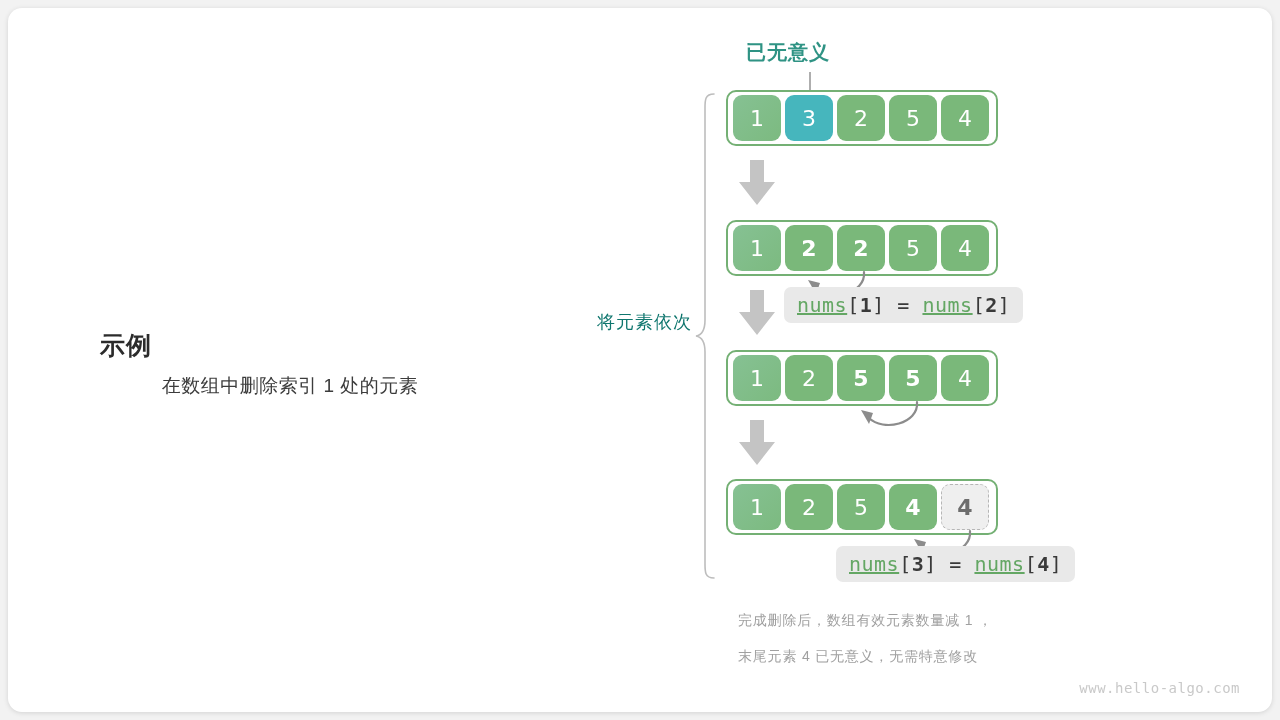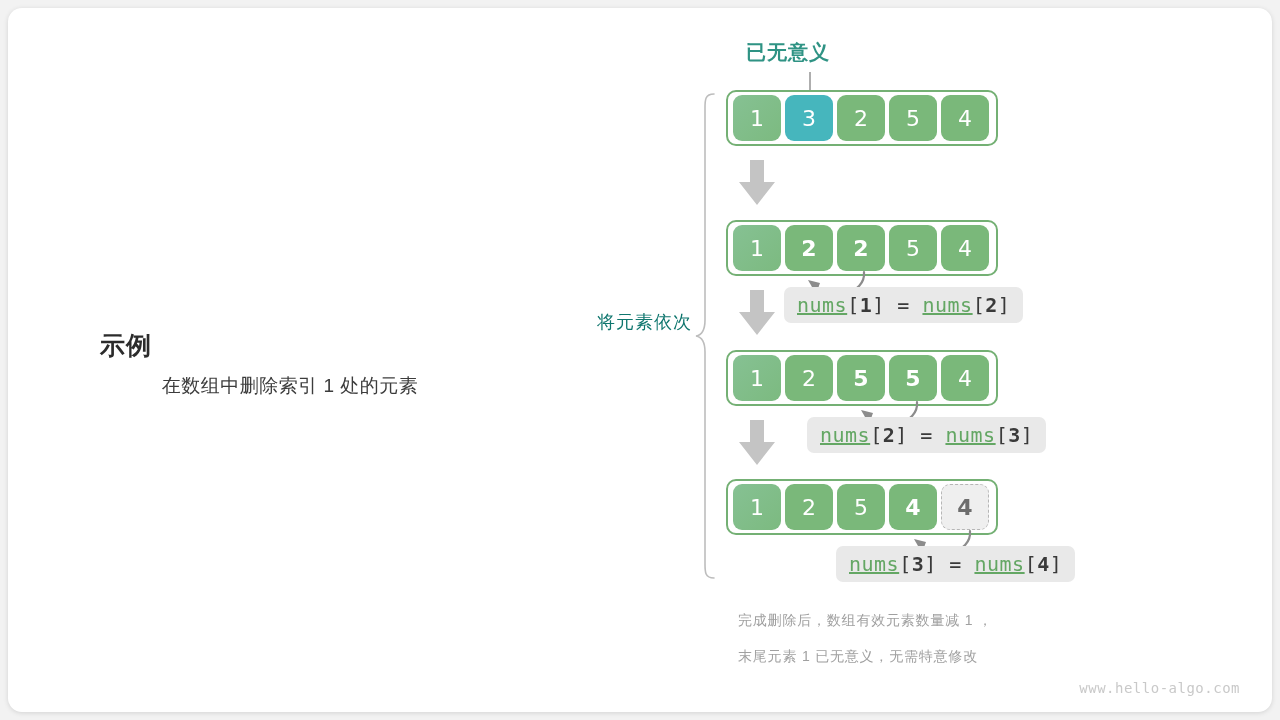--- a/index.html
+++ b/index.html
@@ -256,25 +256,20 @@
       <div class="cell bold">5</div>
       <div class="cell bold">5</div>
       <div class="cell">4</div>
     </div>
 
     <svg class="curve" style="left:845px; top:392px; width:90px; height:34px" viewBox="0 0 90 34">
       <path d="M64 2 C66 24 30 32 16 18" fill="none" stroke="#8c8c8c" stroke-width="2.2" stroke-linecap="round"></path>
       <polygon points="8,10 20,13 16,24" fill="#8c8c8c"></polygon>
     </svg>
 
-    <div class="code-chip" style="left:799px; top:409px">
-      <span class="fn">nums</span><span class="br">[</span><span class="pn">2</span><span class="br">]</span>
-      <span class="eq">=</span>
-      <span class="fn">nums</span><span class="br">[</span><span class="pn">3</span><span class="br">]</span>
-    </div>
 
     <svg class="down-arrow" style="left:731px; top:412px" viewBox="0 0 36 46">
       <polygon points="11,0 25,0 25,22 36,22 18,45 0,22 11,22" fill="#c4c4c4"></polygon>
     </svg>
 
     <div class="row" style="top:471px">
       <div class="cell first">1</div>
       <div class="cell">2</div>
       <div class="cell">5</div>
       <div class="cell bold">4</div>
@@ -287,19 +282,19 @@
     </svg>
 
     <div class="code-chip" style="left:828px; top:538px">
       <span class="fn">nums</span><span class="br">[</span><span class="pn">3</span><span class="br">]</span>
       <span class="eq">=</span>
       <span class="fn">nums</span><span class="br">[</span><span class="pn">4</span><span class="br">]</span>
     </div>
 
     <div class="caption">
       <div>完成删除后，数组有效元素数量减 1 ，</div>
-      <div>末尾元素 1 已无意义，无需特意修改</div>
+      <div>末尾元素 4 已无意义，无需特意修改</div>
     </div>
 
     <div class="watermark">www.hello-algo.com</div>
 
   </div>
 </div>
 
 </body></html>

